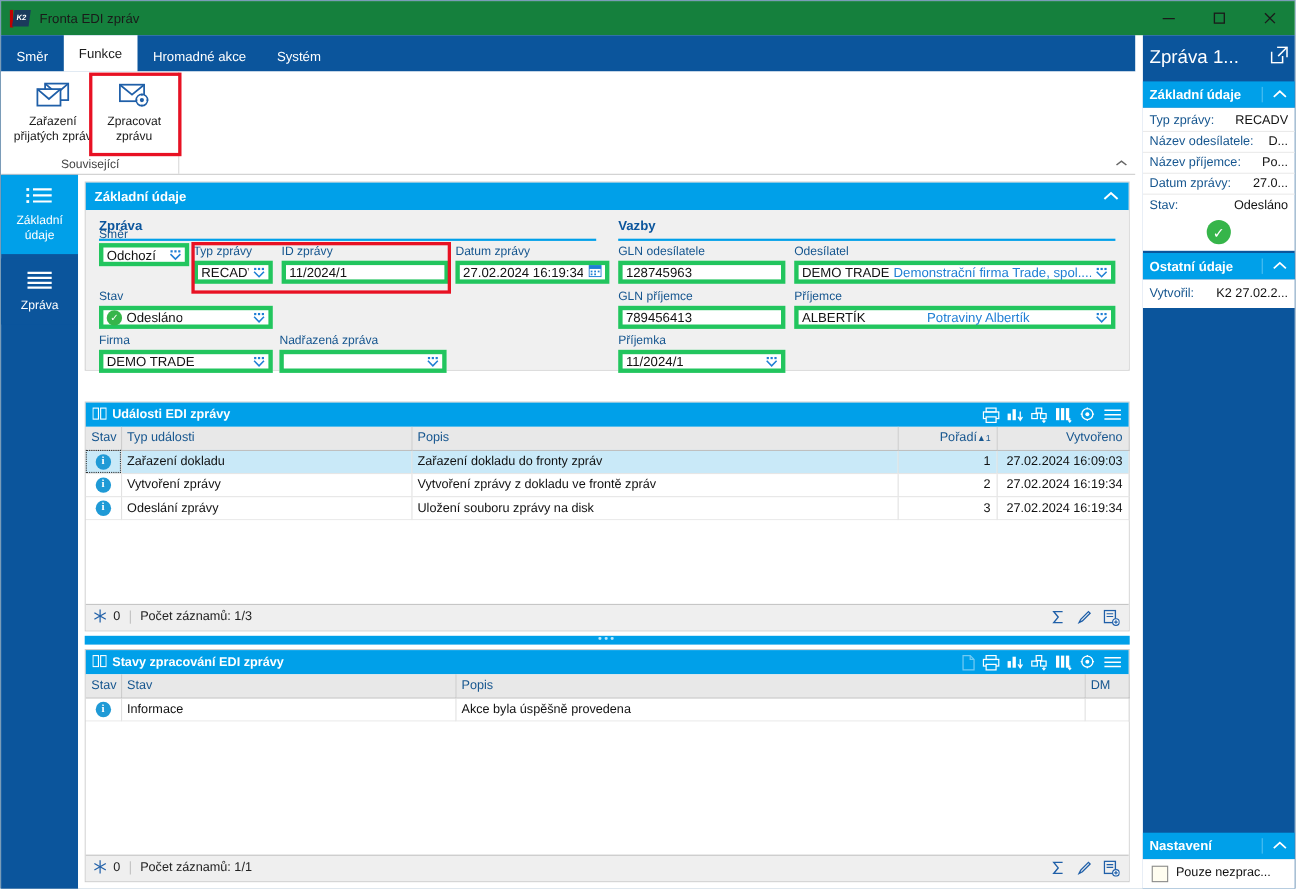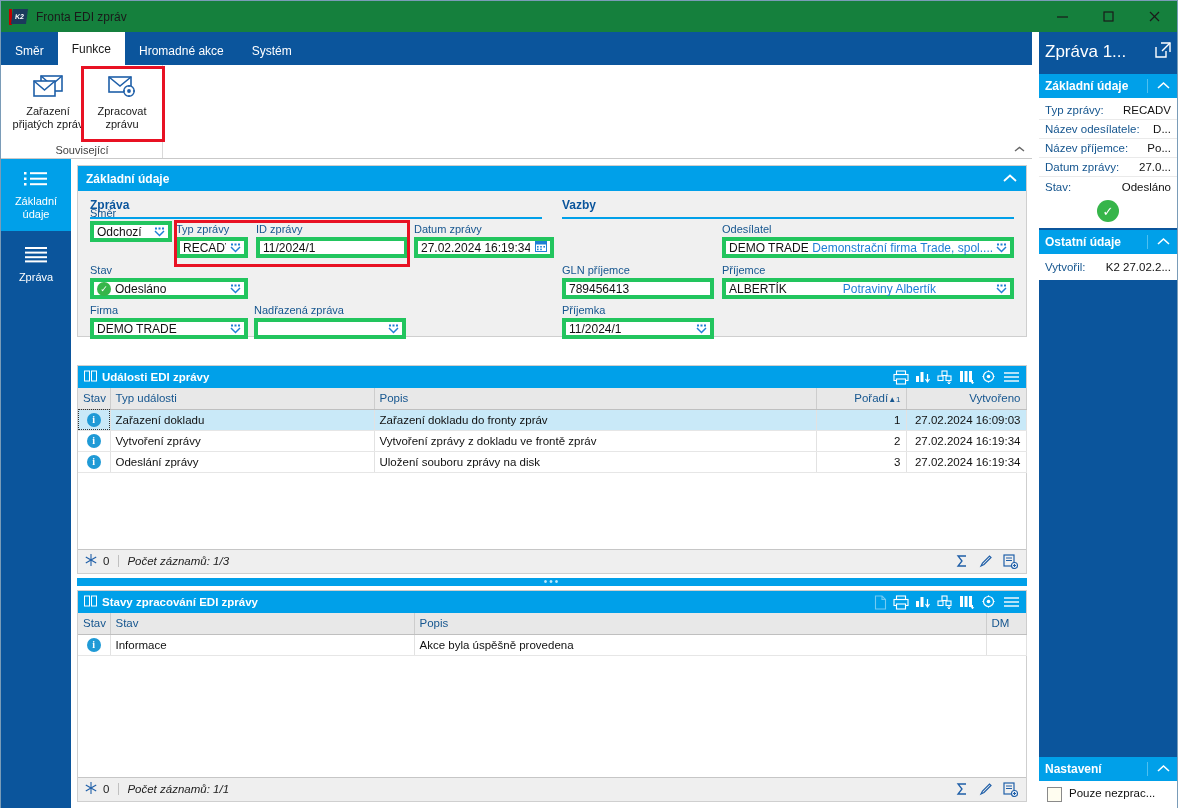--- a/index.html
+++ b/index.html
@@ -177,21 +177,21 @@
     font-size: 10px; font-weight: bold; font-family: "Liberation Serif", serif;
   }
   .sel-marker { outline: 1px dotted #333; outline-offset: -1px; }
 
   .grid-filler { background: #fff; }
   .grid-foot {
     height: 24px; background: #efefef; border-top: 1px solid #c6c6c6;
     display: flex; align-items: center; font-size: 11.5px; color: #222;
   }
   .gf-left { display: flex; align-items: center; gap: 5px; padding-left: 6px; }
-  .gf-count { border-left: 1px solid #c0c0c0; padding-left: 8px; margin-left: 4px; font-style: italic; }
+  .gf-count { border-left: 1px solid #c0c0c0; padding-left: 8px; margin-left: 4px; }
   .gf-right { margin-left: auto; display: flex; align-items: center; gap: 10px; padding-right: 8px; color: #1f5fa8; }
   .gf-right svg { display: block; }
 
   .splitter {
     position: absolute; left: 6px; width: 950px; height: 8px;
     background: #00a0e9; display: flex; align-items: center; justify-content: center;
   }
   .splitter .dots { color: #bfe8fb; font-size: 10px; letter-spacing: 2px; line-height: 0; }
 
   
@@ -460,20 +460,26 @@
                 </svg>
             </span>
           </div>
         </div>
 
         <div class="hl-red" style="left:96px; top:29px; width:236px; height:47px;"></div>
 
         <div class="subsec-title" style="left:484px; top:7px;">Vazby</div>
         <div class="subsec-rule" style="left:484px; top:26px; width:452px;"></div>
 
+        <div class="fld" style="left:484px; top:32px; width:152px;">
+          <div class="fld-label">GLN odesílatele</div>
+          <div class="fld-box">
+            <span class="val">128745963</span>
+          </div>
+        </div>
 
         <div class="fld" style="left:644px; top:32px; width:292px;">
           <div class="fld-label">Odesílatel</div>
           <div class="fld-box">
             <span class="val">DEMO TRADE</span>
             <span class="sub">Demonstrační firma Trade, spol....</span>
             <span class="drop">
               <svg class="caret-ic" width="11" height="10" viewBox="0 0 11 10">
                   <rect x="1" y="0.5" width="2" height="2" fill="#1f7fd4"></rect>
                   <rect x="4.5" y="0.5" width="2" height="2" fill="#1f7fd4"></rect>

